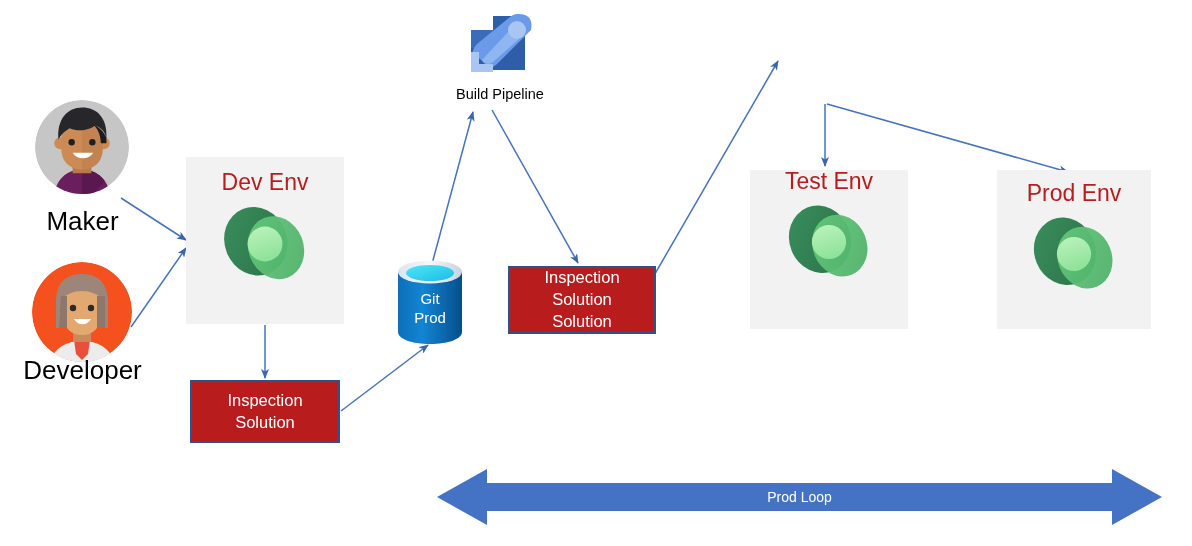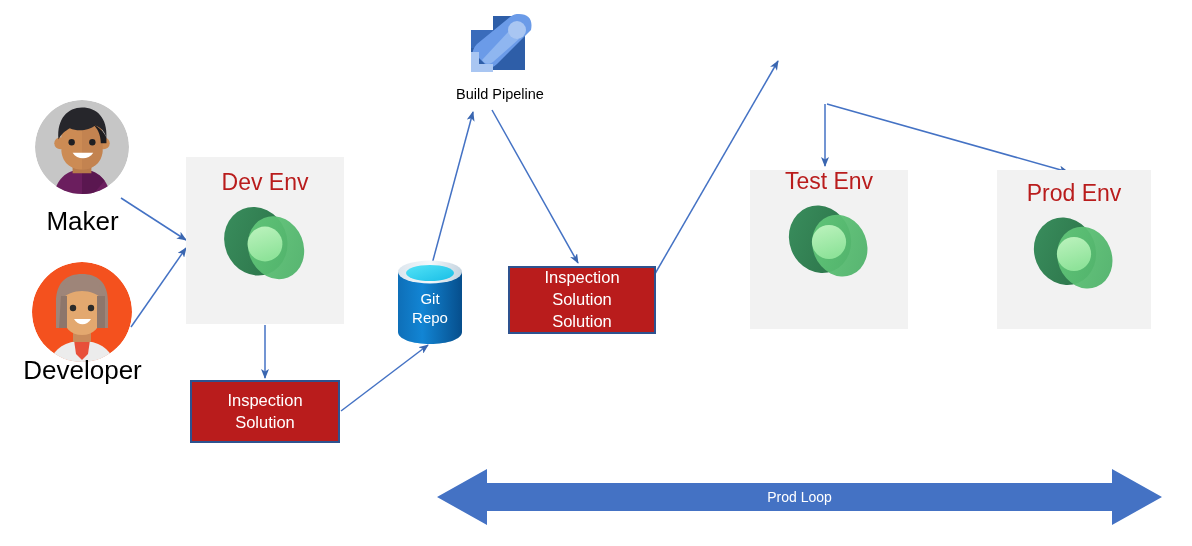--- a/index.html
+++ b/index.html
@@ -265,21 +265,21 @@
       </defs>
 
       <path d="M3,14 L3,74 C3,81 17,86 35,86 C53,86 67,81 67,74 L67,14 Z" fill="url(#cylBody)"></path>
 
       <ellipse cx="35" cy="14" rx="32" ry="11.5" fill="url(#cylRim)"></ellipse>
 
       <ellipse cx="35" cy="15" rx="24" ry="8" fill="url(#cylInner)"></ellipse>
     </svg>
     <div class="repo-text" style="top:31px;">
       <span>Git</span>
-      <span>Repo</span>
+      <span>Prod</span>
     </div>
   </div>
 
   <div class="pipeline" style="left:445px; top:8px; width:110px;align-items:center;">
     <svg width="74" height="78" viewBox="0 0 74 78">
 
       <path d="M8,22 L30,22 L30,8 L62,8 L62,62 L8,62 Z" fill="#2E5EA8"></path>
       <path d="M8,22 L30,22 L30,40 L8,40 Z" fill="#3A6CBB"></path>
 
       <path d="M56,6 C66,6 70,12 68,22 L34,56 C28,62 18,62 13,56

